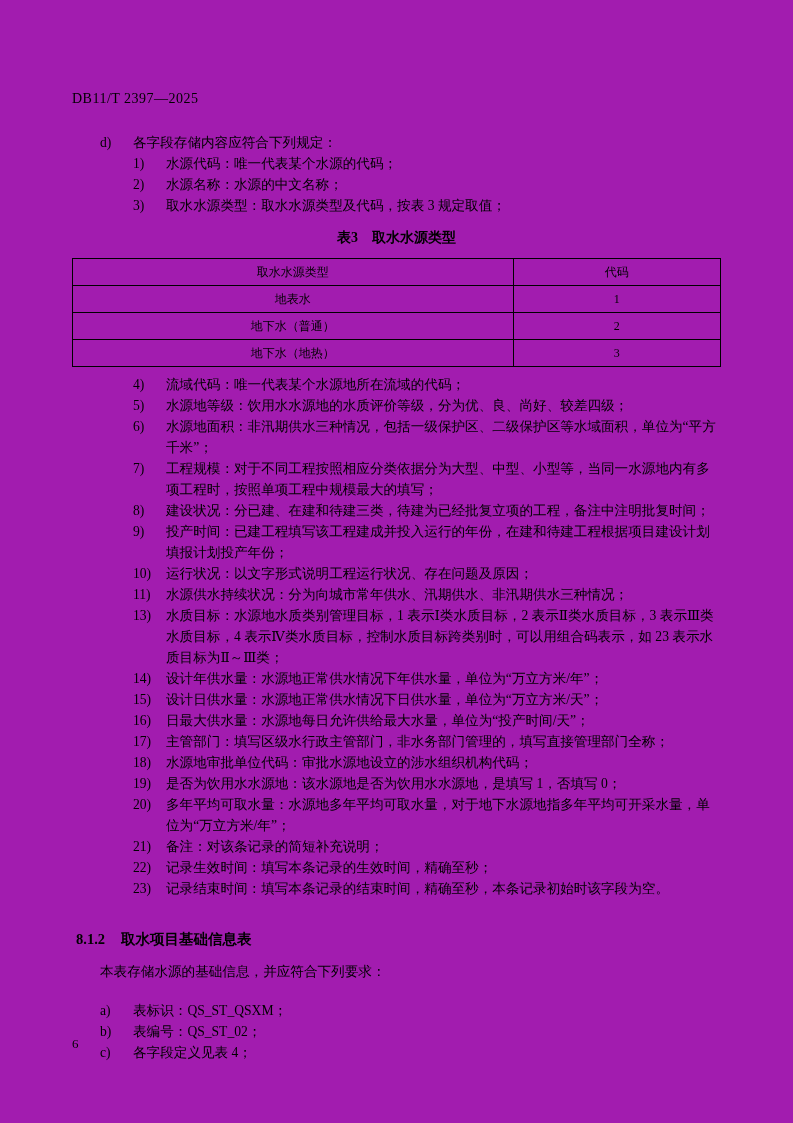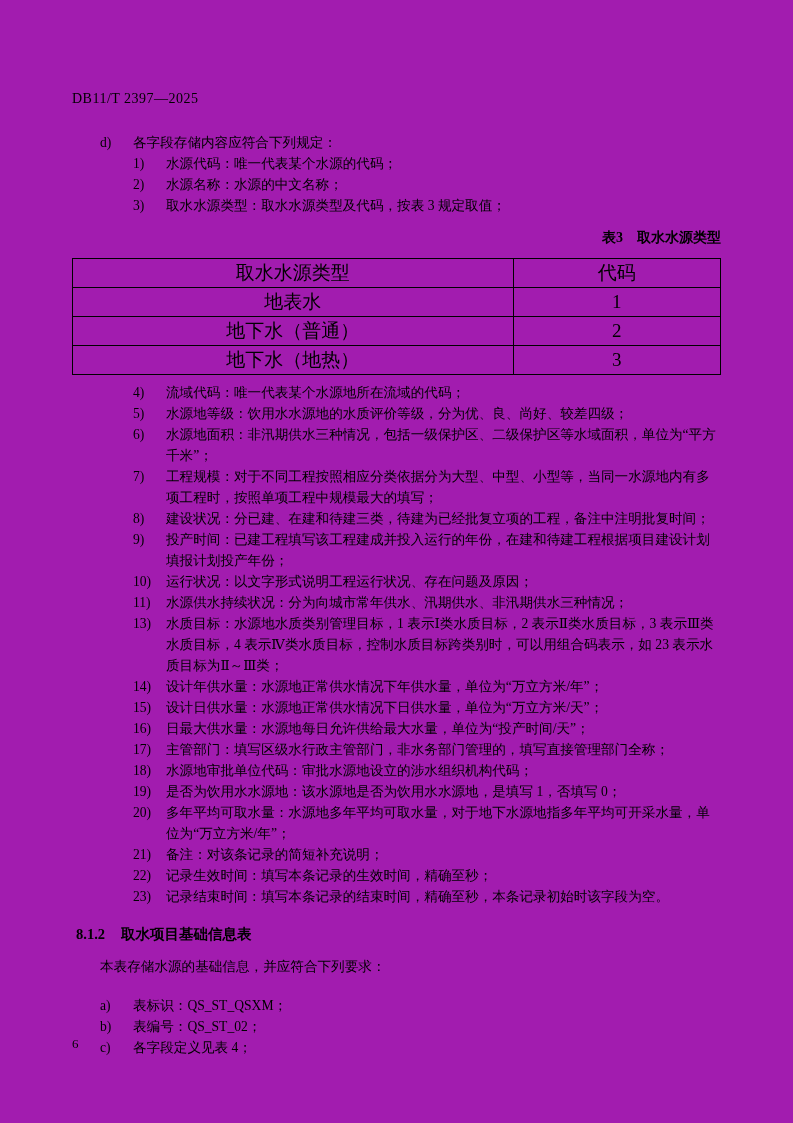--- a/index.html
+++ b/index.html
@@ -25,49 +25,49 @@
   .clause {
     display: flex;
     font-size: 13.6px;
     line-height: 21px;
   }
   .clause .num { flex: 0 0 33px; }
   .clause .txt { flex: 1; }
   .indent1 { padding-left: 28px; }
   .indent2 { padding-left: 61px; }
   .table-caption {
-    text-align: right;
+    text-align: center;
     font-weight: bold;
     font-size: 14px;
     line-height: 20px;
     margin-top: 12px;
     margin-bottom: 10px;
   }
   table.std-table {
     width: 100%;
     border-collapse: collapse;
     border: 1.5px solid #000;
     table-layout: fixed;
   }
   table.std-table th, table.std-table td {
     border: 1px solid #000;
     text-align: center;
     vertical-align: middle;
-    font-size: 19px;
+    font-size: 12px;
     font-weight: normal;
     height: 27px;
     padding: 1px 4px;
   }
   .field-list { margin-top: 7px; }
   .section-heading {
     display: flex;
     font-weight: bold;
     font-size: 14.5px;
     line-height: 21px;
-    margin-top: 17px;
+    margin-top: 30px;
     margin-bottom: 11px;
     padding-left: 4px;
   }
   .section-heading .sec-num { margin-right: 16px; }
   .intro-para {
     padding-left: 28px;
     font-size: 13.6px;
     line-height: 21px;
     margin-bottom: 18px;
   }

